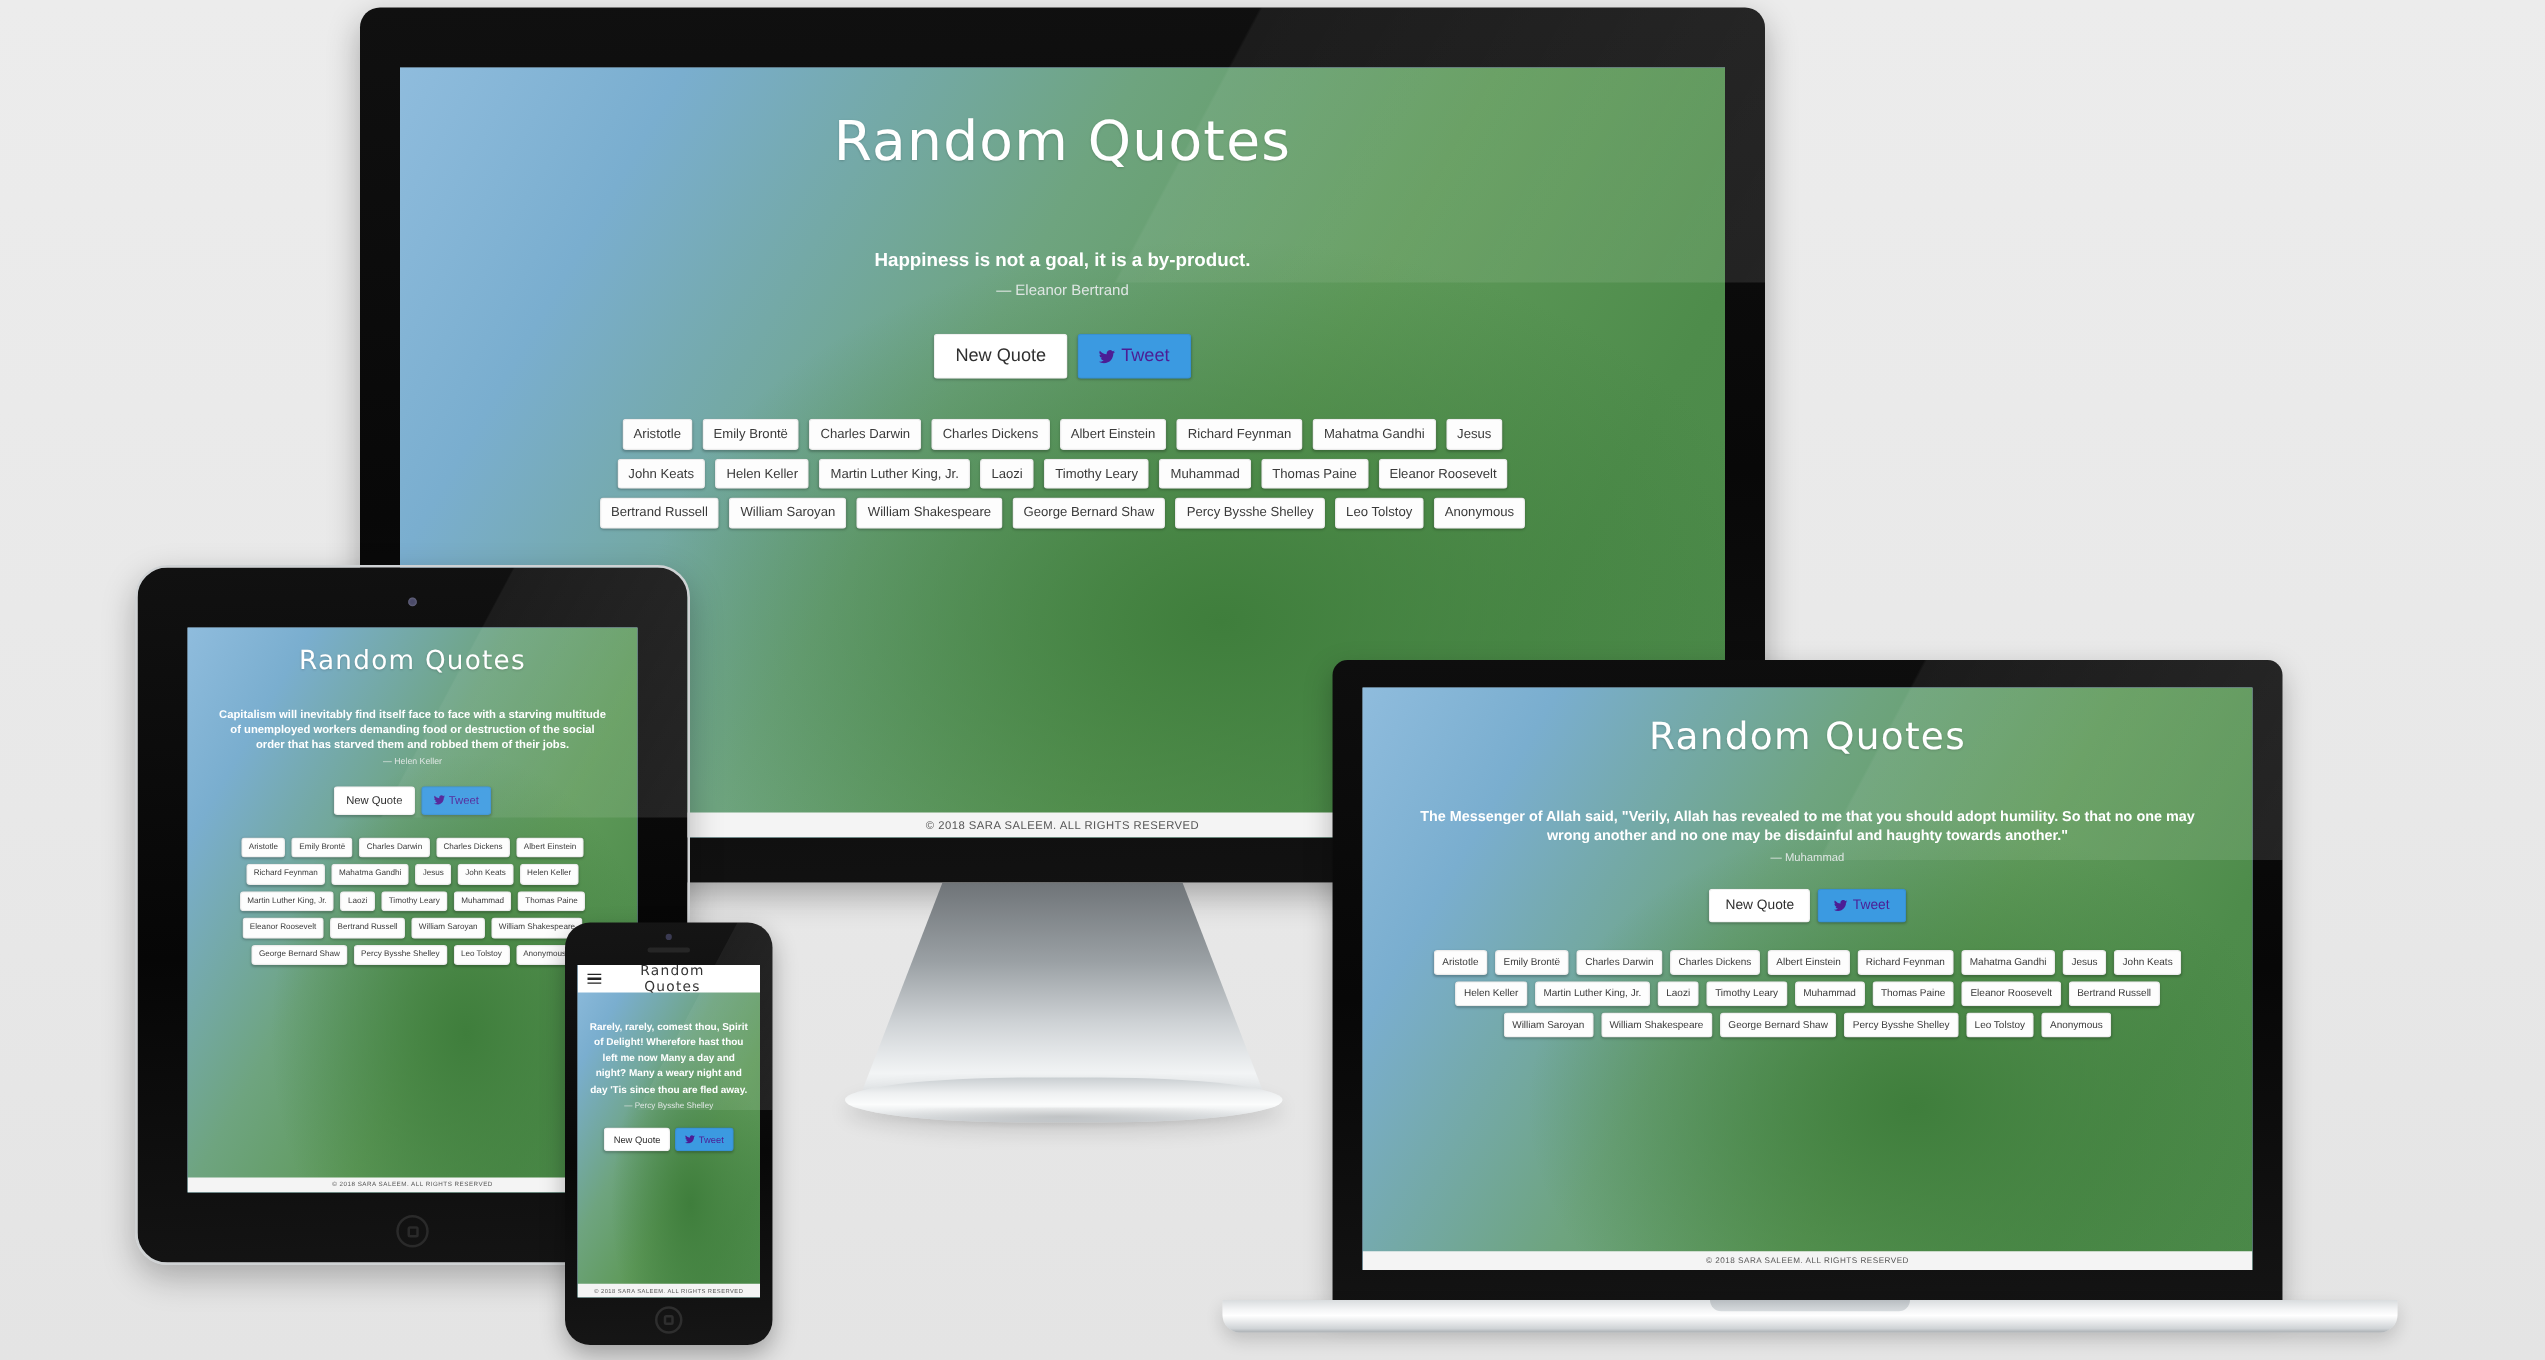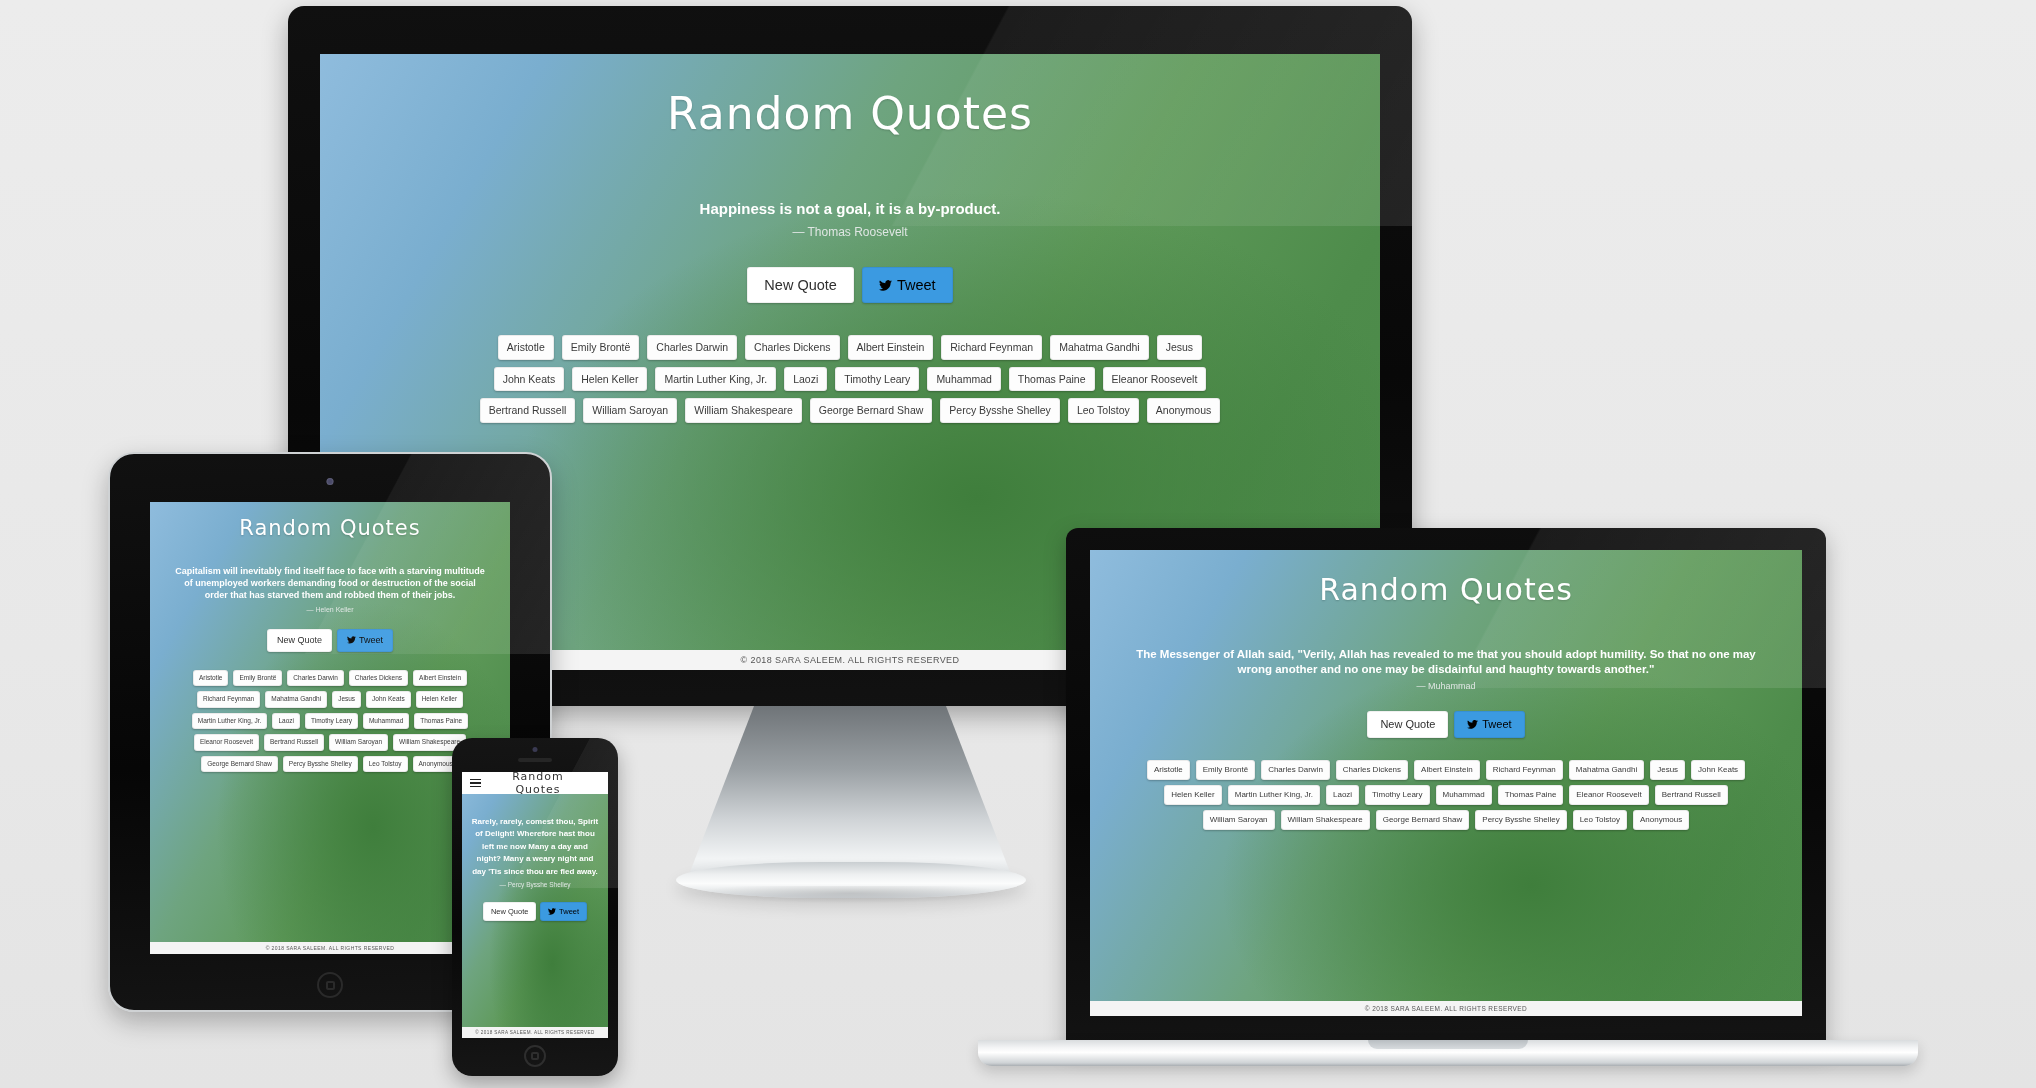--- a/index.html
+++ b/index.html
@@ -58,21 +58,21 @@
     box-shadow: 0 1px 2px rgba(0,0,0,.22);
     white-space: nowrap;
     font-family: "Liberation Sans", sans-serif;
     line-height: 1;
     display: inline-flex;
     align-items: center;
     justify-content: center;
   }
   .btn-tweet {
     background: #3b9ae1;
-    color: #000000;
+    color: #4c1d95;
   }
   .bird { display: inline-block; margin-right: .35em; }
   .bird svg { display: block; }
 
   .authors {
     display: flex;
     flex-wrap: wrap;
     justify-content: center;
     align-content: flex-start;
   }
@@ -329,21 +329,21 @@
 
 <div class="stage">
 
   <div id="desktop">
     <div class="screen">
       <div class="page">
         <div class="page-body">
           <h1 class="site-title">Random Quotes</h1>
           <div class="quote-block">
             <div class="quote-text">Happiness is not a goal, it is a by-product.</div>
-            <div class="quote-author">— Thomas Roosevelt</div>
+            <div class="quote-author">— Eleanor Bertrand</div>
           </div>
           <div class="btn-row">
             <button class="btn">New Quote</button>
             <button class="btn btn-tweet">
               <span class="bird">
                 <svg width="13" height="11" viewBox="0 0 24 20" aria-hidden="true">
                     <path fill="currentColor" d="M24 2.3a9.8 9.8 0 0 1-2.8.8A4.9 4.9 0 0 0 23.3.4a9.9 9.9 0 0 1-3.1 1.2A4.9 4.9 0 0 0 11.8 6 13.9 13.9 0 0 1 1.7.9a4.9 4.9 0 0 0 1.5 6.5A4.8 4.8 0 0 1 1 6.8v.1a4.9 4.9 0 0 0 3.9 4.8 5 5 0 0 1-2.2.1 4.9 4.9 0 0 0 4.6 3.4A9.9 9.9 0 0 1 0 17.3 13.9 13.9 0 0 0 7.5 19.5c9.1 0 14-7.5 14-14v-.6A10 10 0 0 0 24 2.3z"></path>
                   </svg>
               </span>
               <span>Tweet</span>

